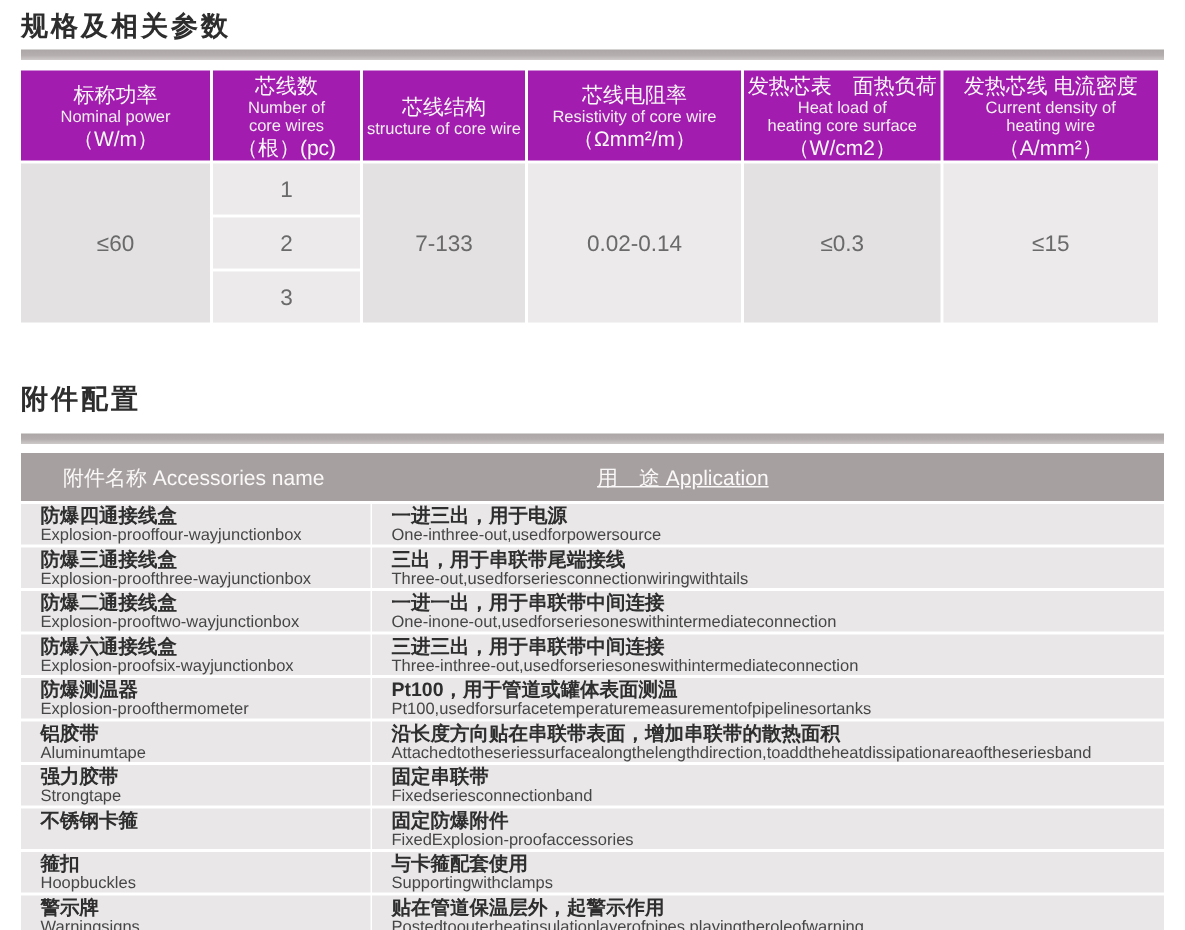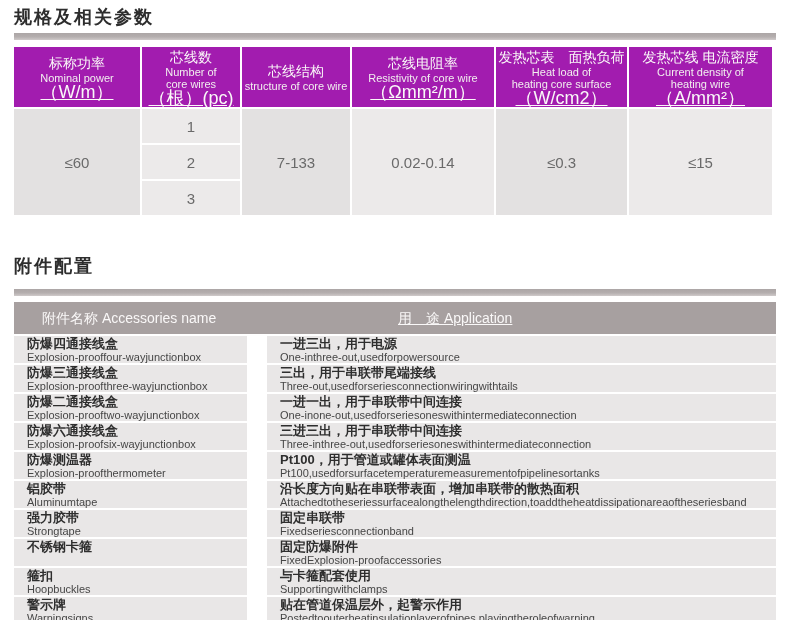--- a/index.html
+++ b/index.html
@@ -13,33 +13,33 @@
   .divider-bar { height:7px; margin:0 14px;
                  background:linear-gradient(to bottom,#aca6a6 0%,#b4aeae 55%,#cfcaca 100%); }
 
   
   table.spec { border-collapse:separate; border-spacing:2px; table-layout:fixed;
                width:762px; margin:5px 0 0 12px; }
   table.spec th { background:#a21caf; height:60px; padding:0 2px;
                   font-weight:normal; text-align:center; vertical-align:middle; }
   table.spec th .zh   { font-size:14px; color:#faf8f8; line-height:17px; }
   table.spec th .en   { font-size:11px; color:#f2efef; line-height:12px; }
-  table.spec th .unit { font-size:18px; color:#faf8f8; line-height:16px;text-decoration:underline; }
+  table.spec th .unit { font-size:14px; color:#faf8f8; line-height:16px; }
   table.spec td { background:#eceaea; height:32px; text-align:center; vertical-align:middle;
                   font-size:15px; color:#6a6a6a; }
   table.spec td.shaded { background:#e3e1e1; }
 
   
   .acc-header { position:relative; margin:6px 14px 2px 14px; height:32px;
                 background:#a7a0a0; color:#faf8f8; font-size:14px; line-height:32px; }
   .acc-header .name-label { position:absolute; left:28px; top:0; }
   .acc-header .app-label  { position:absolute; left:384px; top:0;text-decoration:underline; }
 
   .acc-rows { margin:0 14px; }
-  .acc-row { display:flex; column-gap:20px; height:27px; margin-bottom:2px; }
+  .acc-row { display:flex; column-gap:1px; height:27px; margin-bottom:2px; }
   .acc-row .cell { background:#e9e7e7; padding:1px 0 0 13px; box-sizing:border-box; overflow:hidden; }
   .acc-row .cell.name { width:233px; flex:none; }
   .acc-row .cell.app  { flex:1; }
   .acc-row .zh { font-size:13px; line-height:14px; color:#2e2e2e; font-weight:600; }
   .acc-row .en { font-size:11px; line-height:12px; color:#464646; }
 </style>
 </head>
 <body>
 
 <div class="page">

